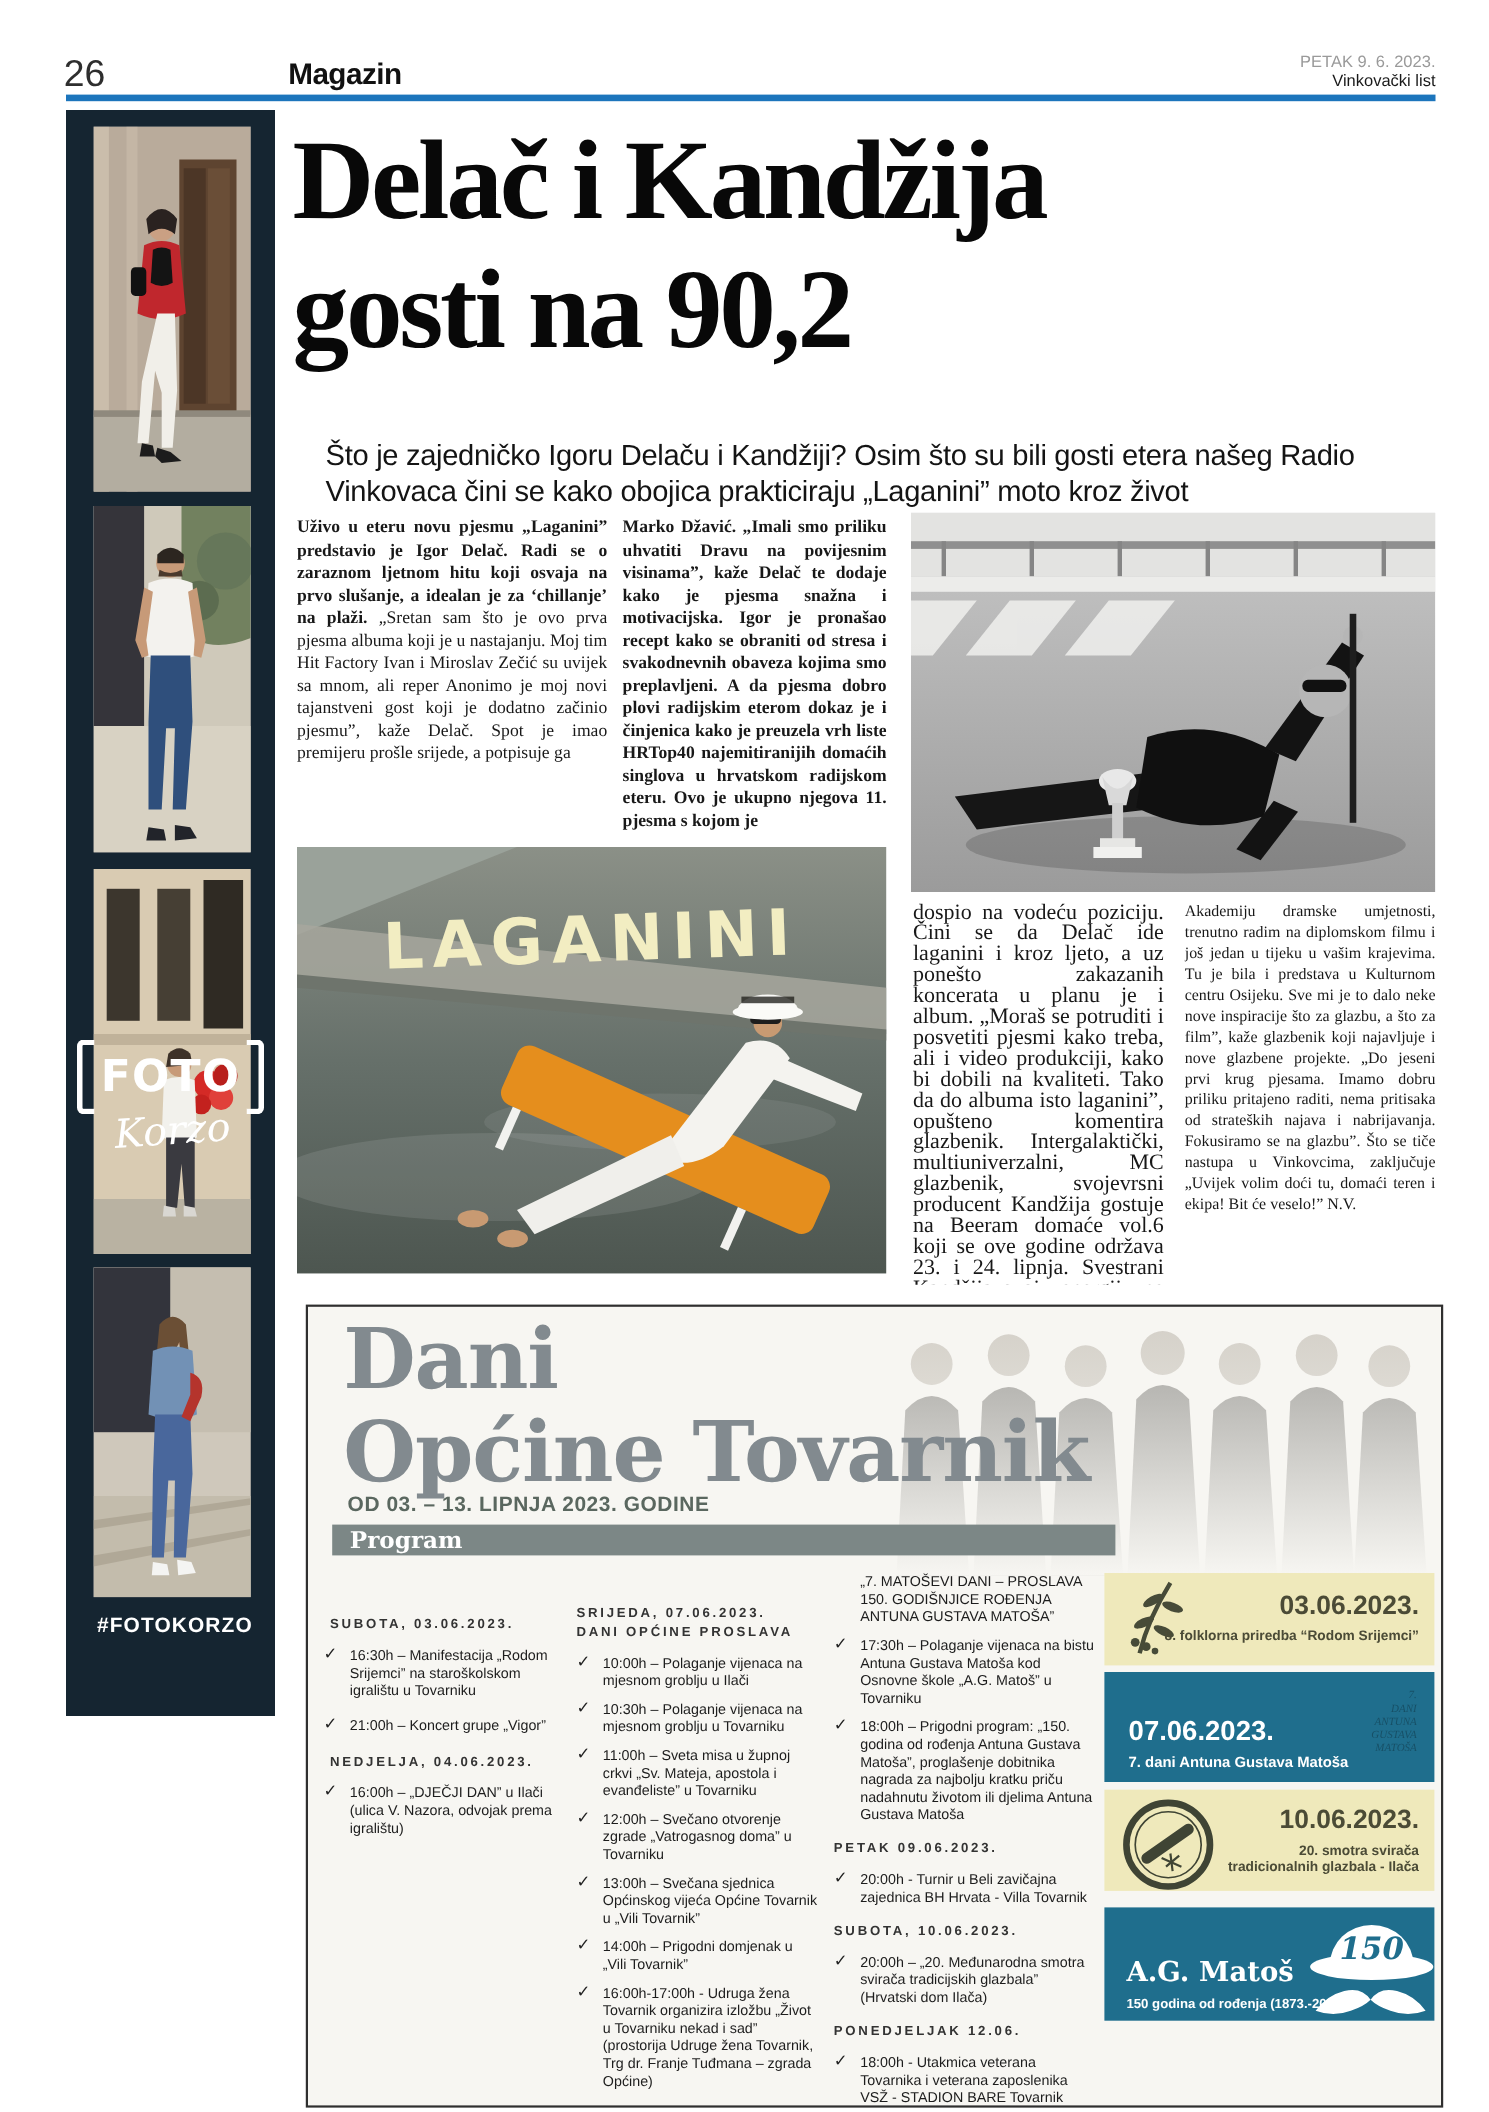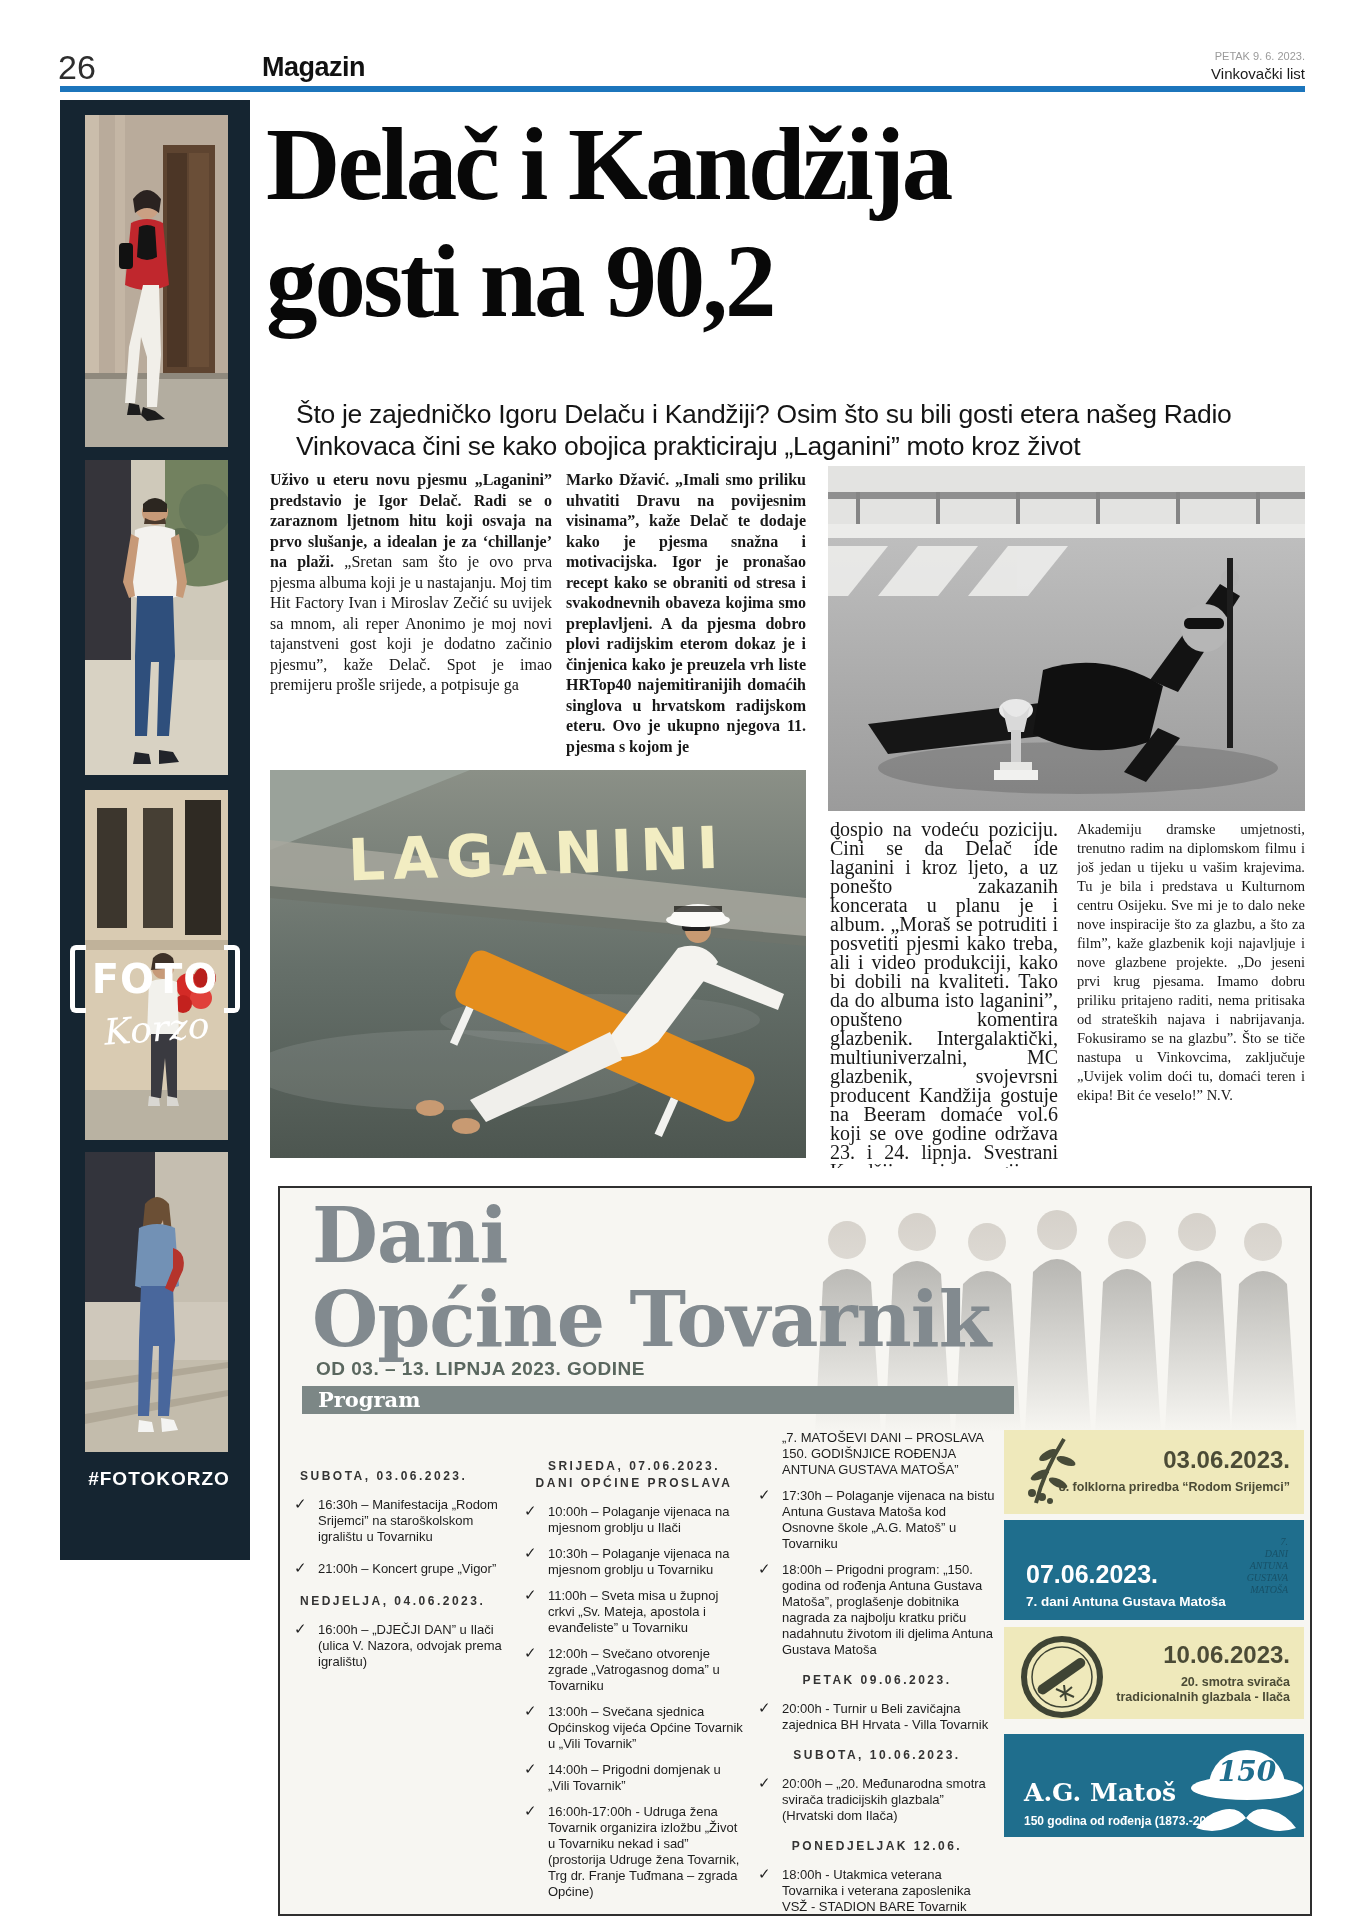--- a/index.html
+++ b/index.html
@@ -4,21 +4,21 @@
 <style>
   html,body{margin:0;padding:0;background:#ffffff;}
   #page{position:relative;width:1354px;height:1920px;background:#ffffff;overflow:hidden;
         font-family:"Liberation Sans",sans-serif;color:#1a1a1a;}
   .abs{position:absolute;}
 
   
   .page-number{left:58px;top:48px;font-size:34px;font-weight:400;color:#2e2e2e;}
   .section-title{left:262px;top:52px;font-size:27px;font-weight:700;letter-spacing:-.5px;color:#111;}
   .issue{right:49px;top:48px;text-align:right;line-height:17px;}
-  .issue .date{font-size:11px;color:#9a9a9a;}
+  .issue .date{font-size:15px;color:#9a9a9a;}
   .issue .paper{font-size:15px;color:#191919;}
   .blue-rule{left:60px;top:86px;width:1245px;height:6px;background:#1c75bc;}
 
   
   .sidebar{left:60px;top:100px;width:190px;height:1460px;background:#152531;}
   .sb-photo{left:25px;width:143px;overflow:hidden;background:#888;}
   .fotologo{left:10px;top:845px;width:170px;height:135px;color:#fff;}
   .fl-row{display:flex;align-items:center;}
   .fl-bracket{width:12px;height:58px;border:5px solid #fff;}
   .fl-bracket.l{border-right:none;border-radius:6px 0 0 6px;}
@@ -49,21 +49,21 @@
   .ad-title.t1{top:8px;}
   .ad-title.t2{top:92px;}
   .ad-daterange{left:36px;top:170px;font-size:19px;font-weight:700;letter-spacing:.5px;color:#5a675f;}
   .ad-progbar{left:22px;top:198px;width:712px;height:28px;background:#7c8786;}
   .ad-progbar span{display:block;padding:1px 0 0 16px;color:#fff;font-family:"DejaVu Serif",serif;font-weight:700;font-size:21px;}
 
   .prog-col{color:#1d1d1d;font-size:13px;line-height:16px;}
   .prog-colA{left:14px;top:266px;width:214px;}
   .prog-colB{left:244px;top:256px;width:220px;}
   .prog-colC{left:478px;top:242px;width:238px;}
-  .prog-day{font-size:12px;font-weight:700;letter-spacing:2.5px;color:#333;margin:14px 0 12px 0;text-align:center;line-height:17px;}
+  .prog-day{font-size:12px;font-weight:700;letter-spacing:2.5px;color:#333;margin:14px 0 12px 0;line-height:17px;}
   .days-left .prog-day{text-align:left;margin-left:6px;}
   .prog-item{position:relative;padding-left:24px;margin-bottom:10px;}
   .prog-colA .prog-item{margin-bottom:16px;}
   .check{position:absolute;left:0;top:-1px;font-size:15px;color:#222;}
 
   
   .evbox{left:724px;width:300px;overflow:hidden;}
   .evbox.cream{background:#efe9bb;}
   .evbox.teal{background:#1f6e8d;}
   .ev1{top:242px;height:84px;}

